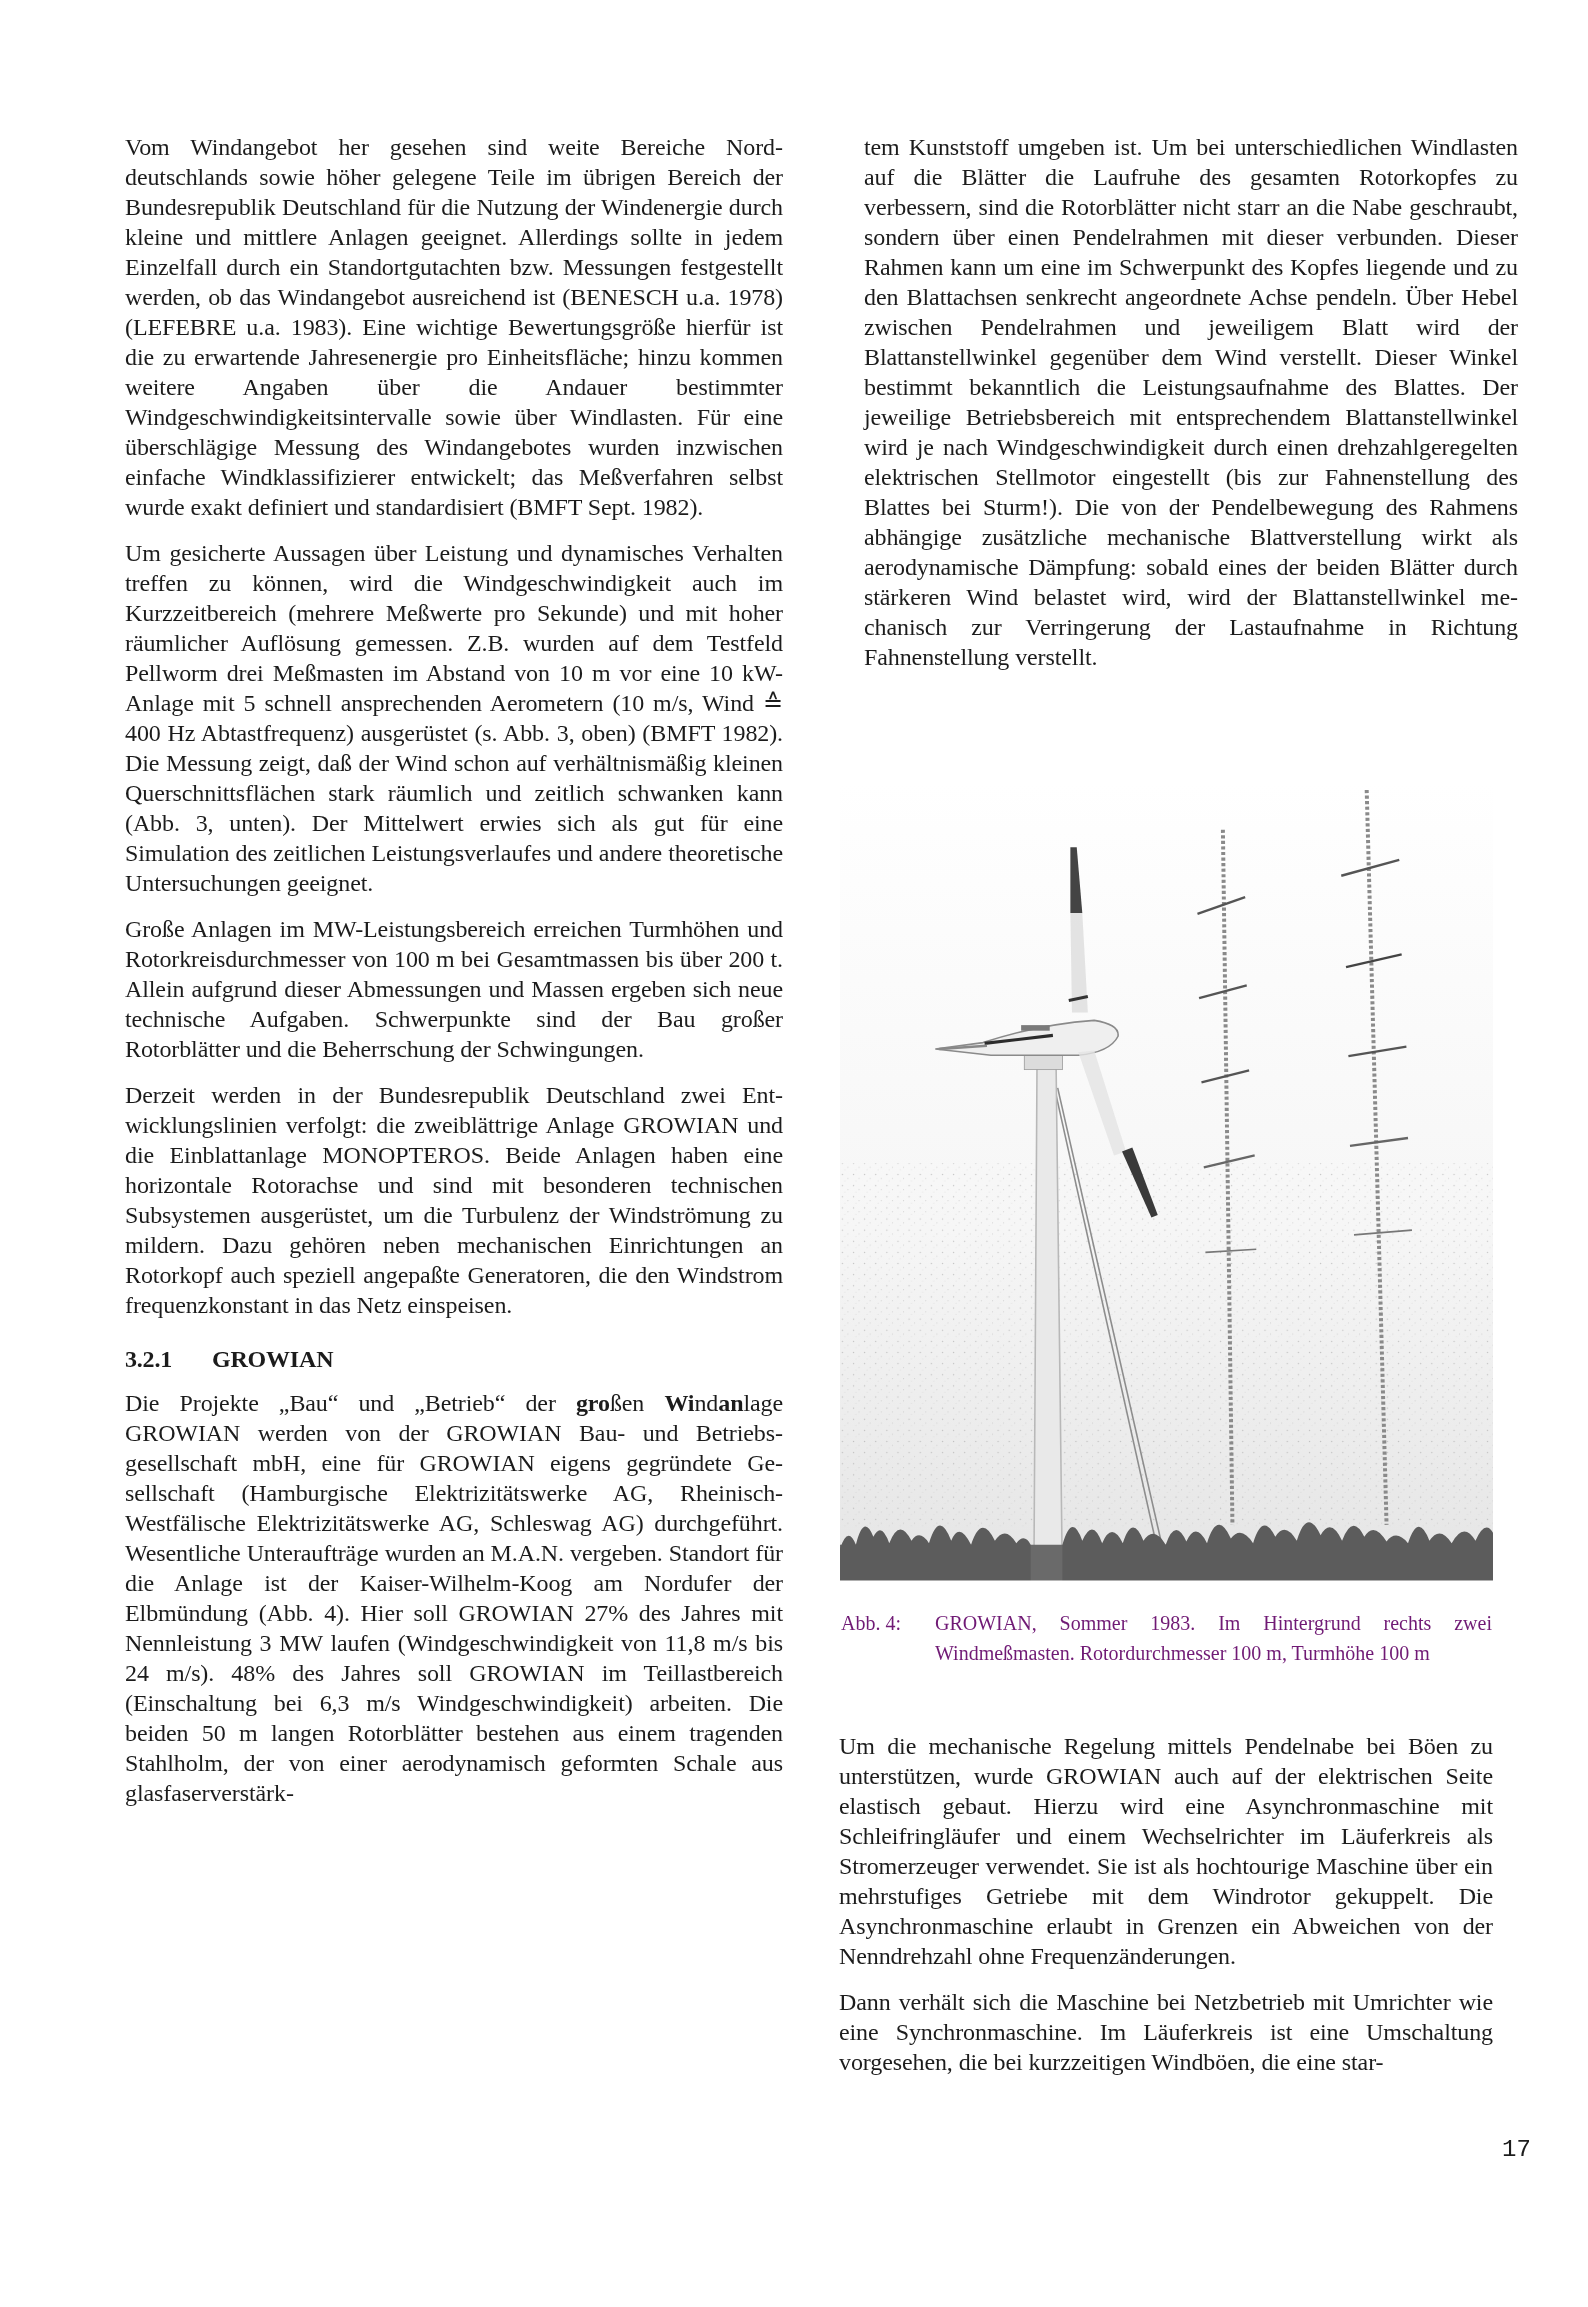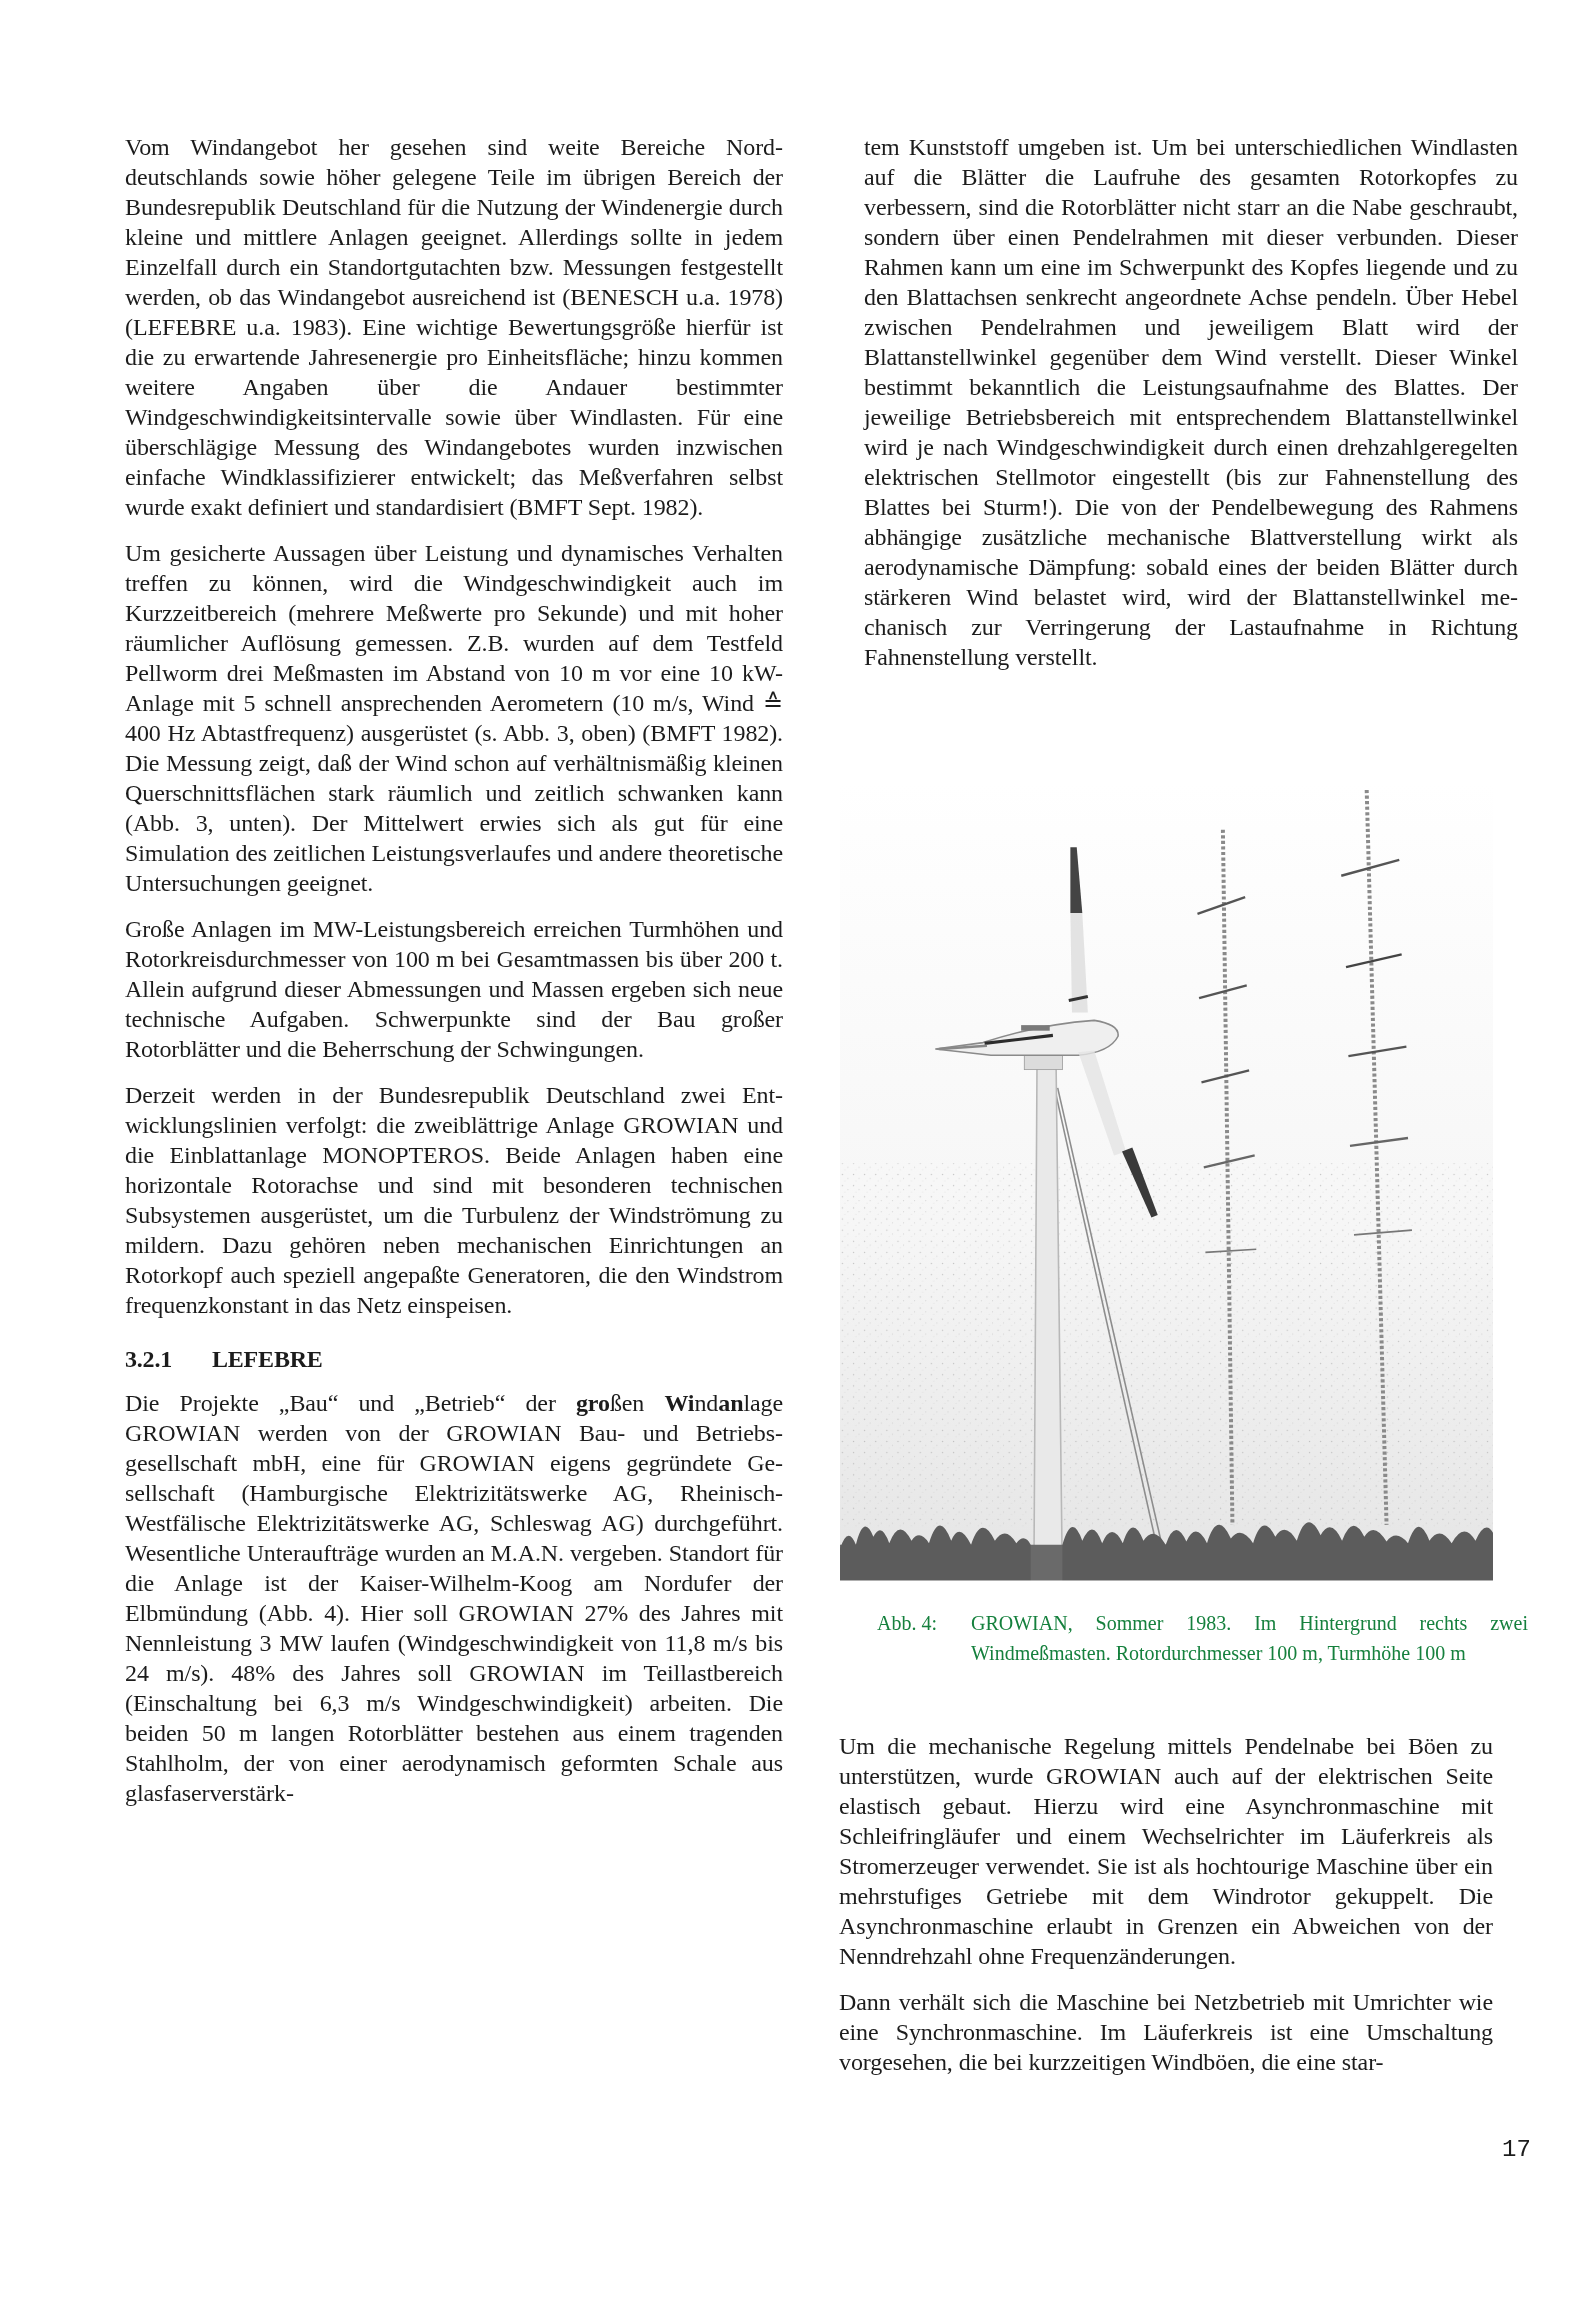--- a/index.html
+++ b/index.html
@@ -25,23 +25,22 @@
     h3.subsec { margin-top: 24px; margin-bottom: 14.3px; }
     .secnum { display: inline-block; width: 79px; }
     .subnum { display: inline-block; width: 87px; }
     b.hl { font-weight: bold; }
 
     .figure { position: absolute; left: 840px; top: 782px; width: 653px; height: 812px; }
     .figure svg { display: block; width: 100%; height: 100%; }
 
     .caption {
       position: absolute; left: 841px; top: 1608px; width: 651px;
-      font-size: 20px; line-height: 30px; color: #15803d;
+      font-size: 20px; line-height: 30px; color: #701a75;
       display: flex;
-      margin-left: 36px;
     }
     .caption .cap-label { flex: 0 0 auto; width: 94px; white-space: nowrap; }
     .caption .cap-text { flex: 1; text-align: justify; }
 
     .col-right-bottom { position: absolute; left: 839px; top: 1731px; width: 654px; }
 
     .page-number {
       position: absolute; left: 1502px; top: 2135px;
       font-size: 24px; line-height: 29px; font-family: Liberation Mono, monospace;
     }
@@ -50,21 +49,21 @@
 <body>
 
 <div class="col col-left">
   <p class="body">Vom Windangebot her gesehen sind weite Bereiche Nord­deutschlands sowie höher gelegene Teile im übrigen Bereich der Bundesrepublik Deutschland für die Nutzung der Wind­energie durch kleine und mittlere Anlagen geeignet. Aller­dings sollte in jedem Einzelfall durch ein Standortgutachten bzw. Messungen festgestellt werden, ob das Windangebot ausreichend ist (BENESCH u.a. 1978) (LEFEBRE u.a. 1983). Eine wichtige Bewertungsgröße hierfür ist die zu erwartende Jahresenergie pro Einheitsfläche; hinzu kommen weitere An­gaben über die Andauer bestimmter Windgeschwindigkeitsin­tervalle sowie über Windlasten. Für eine überschlägige Mes­sung des Windangebotes wurden inzwischen einfache Wind­klassifizierer entwickelt; das Meßverfahren selbst wurde exakt definiert und standardisiert (BMFT Sept. 1982).</p>
   <p class="body">Um gesicherte Aussagen über Leistung und dynamisches Ver­halten treffen zu können, wird die Windgeschwindigkeit auch im Kurzzeitbereich (mehrere Meßwerte pro Sekunde) und mit hoher räumlicher Auflösung gemessen. Z.B. wurden auf dem Testfeld Pellworm drei Meßmasten im Abstand von 10 m vor eine 10 kW-Anlage mit 5 schnell ansprechenden Aerometern (10 m/s, Wind ≙ 400 Hz Abtastfrequenz) ausgerüstet (s. Abb. 3, oben) (BMFT 1982). Die Messung zeigt, daß der Wind schon auf verhältnismäßig kleinen Querschnittsflächen stark räumlich und zeitlich schwanken kann (Abb. 3, unten). Der Mittelwert erwies sich als gut für eine Simulation des zeitli­chen Leistungsverlaufes und andere theoretische Untersu­chungen geeignet.</p>
 
   <p class="body">Große Anlagen im MW-Leistungsbereich erreichen Turmhö­hen und Rotorkreisdurchmesser von 100 m bei Gesamtmassen bis über 200 t. Allein aufgrund dieser Abmessungen und Mas­sen ergeben sich neue technische Aufgaben. Schwerpunkte sind der Bau großer Rotorblätter und die Beherrschung der Schwingungen.</p>
   <p class="body">Derzeit werden in der Bundesrepublik Deutschland zwei Ent­wicklungslinien verfolgt: die zweiblättrige Anlage GRO­WIAN und die Einblattanlage MONOPTEROS. Beide Anla­gen haben eine horizontale Rotorachse und sind mit besonde­ren technischen Subsystemen ausgerüstet, um die Turbulenz der Windströmung zu mildern. Dazu gehören neben mechani­schen Einrichtungen an Rotorkopf auch speziell angepaßte Generatoren, die den Windstrom frequenzkonstant in das Netz einspeisen.</p>
 
   <h3 class="subsec">
-    <span class="subnum">3.2.1</span><span>LEFEBRE</span>
+    <span class="subnum">3.2.1</span><span>GROWIAN</span>
   </h3>
   <p class="body"><span>Die Projekte „Bau“ und „Betrieb“ der </span><span id="acronym-phrase"><b class="hl">gro</b><span>ßen </span><b class="hl">Wi</b><span>nd</span><b class="hl">an</b><span>lage</span></span><span> GROWIAN werden von der GROWIAN Bau- und Betriebs­gesellschaft mbH, eine für GROWIAN eigens gegründete Ge­sellschaft (Hamburgische Elektrizitätswerke AG, Rheinisch-Westfälische Elektrizitätswerke AG, Schleswag AG) durchge­führt. Wesentliche Unteraufträge wurden an M.A.N. verge­ben. Standort für die Anlage ist der Kaiser-Wilhelm-Koog am Nordufer der Elbmündung (Abb. 4). Hier soll GROWIAN 27% des Jahres mit Nennleistung 3 MW laufen (Windge­schwindigkeit von 11,8 m/s bis 24 m/s). 48% des Jahres soll GROWIAN im Teillastbereich (Einschaltung bei 6,3 m/s Windgeschwindigkeit) arbeiten. Die beiden 50 m langen Ro­torblätter bestehen aus einem tragenden Stahlholm, der von einer aerodynamisch geformten Schale aus glasfaserverstärk-</span></p>
 </div>
 
 <div class="col col-right">
   <p class="body">tem Kunststoff umgeben ist. Um bei unterschiedlichen Wind­lasten auf die Blätter die Laufruhe des gesamten Rotorkopfes zu verbessern, sind die Rotorblätter nicht starr an die Nabe geschraubt, sondern über einen Pendelrahmen mit dieser ver­bunden. Dieser Rahmen kann um eine im Schwerpunkt des Kopfes liegende und zu den Blattachsen senkrecht angeordne­te Achse pendeln. Über Hebel zwischen Pendelrahmen und je­weiligem Blatt wird der Blattanstellwinkel gegenüber dem Wind verstellt. Dieser Winkel bestimmt bekanntlich die Lei­stungsaufnahme des Blattes. Der jeweilige Betriebsbereich mit entsprechendem Blattanstellwinkel wird je nach Windge­schwindigkeit durch einen drehzahlgeregelten elektrischen Stellmotor eingestellt (bis zur Fahnenstellung des Blattes bei Sturm!). Die von der Pendelbewegung des Rahmens abhängi­ge zusätzliche mechanische Blattverstellung wirkt als aerody­namische Dämpfung: sobald eines der beiden Blätter durch stärkeren Wind belastet wird, wird der Blattanstellwinkel me­chanisch zur Verringerung der Lastaufnahme in Richtung Fahnenstellung verstellt.</p>
 </div>
 
 <div class="figure">
   <svg viewBox="0 0 822 1022" preserveAspectRatio="none" role="img" aria-label="Photograph: GROWIAN wind turbine with two-bladed rotor on a tall tower, two lattice wind measurement masts in background, row of trees on the horizon">

